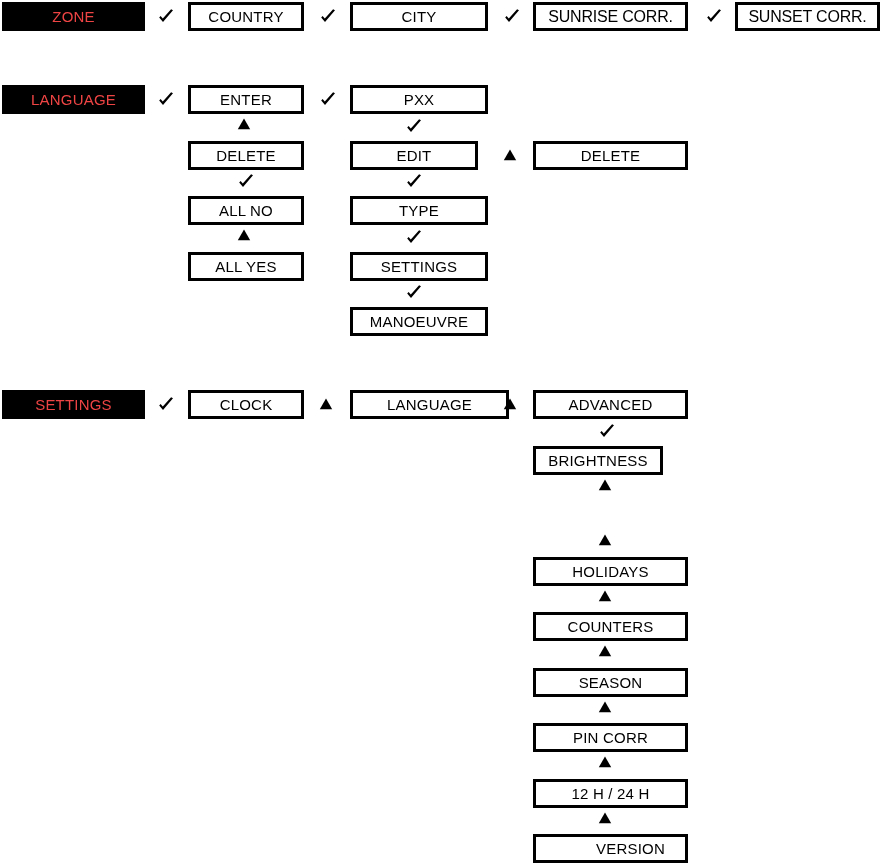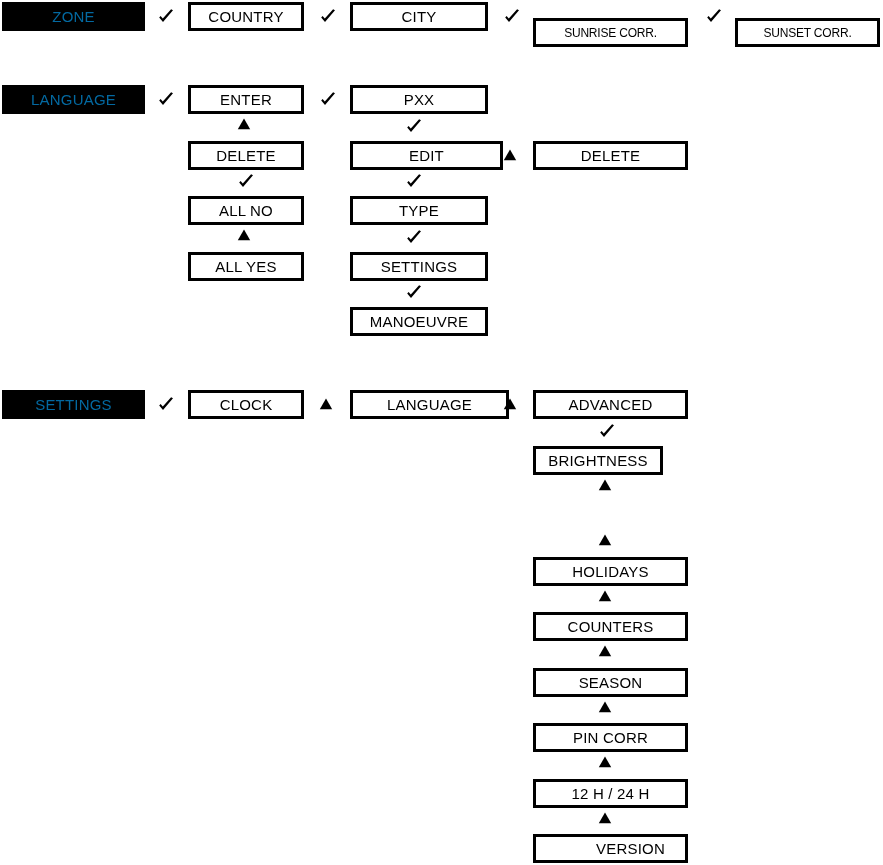--- a/index.html
+++ b/index.html
@@ -31,28 +31,27 @@
     display: flex;
     align-items: center;
     justify-content: center;
     font-size: 15px;
     letter-spacing: 0.2px;
     line-height: 1;
     white-space: nowrap;
   }
   .node.root {
     background: #000000;
-    color: #0369a1;
+    color: #ef4444;
     border: 3px solid #000000;
     font-size: 15px;
   }
   .node.tight {
-    font-size: 12px;
+    font-size: 16px;
     letter-spacing: -0.2px;
-    margin-top: 16px;
   }
 
   
   .glyph {
     position: absolute;
     display: flex;
     align-items: center;
     justify-content: center;
     color: #000000;
     line-height: 1;
@@ -99,21 +98,21 @@
       <svg width="20" height="20" viewBox="0 0 20 20" aria-hidden="true">
         <path d="M3.2 10.6 L7.0 15.0 L17.0 3.2 L15.1 2.2 L6.8 11.4 L4.6 9.0 Z" fill="#000"></path>
       </svg>
     </div>
     <div class="node root" style="left: 2px; top: 85px; width: 143px;">LANGUAGE</div>
     <div class="node" style="left: 188px; top: 85px; width: 116px;">ENTER</div>
     <div class="node" style="left: 188px; top: 141px; width: 116px;">DELETE</div>
     <div class="node" style="left: 188px; top: 196px; width: 116px;">ALL NO</div>
     <div class="node" style="left: 188px; top: 252px; width: 116px;">ALL YES</div>
     <div class="node" style="left: 350px; top: 85px; width: 138px;">PXX</div>
-    <div class="node" style="left: 350px; top: 141px; width: 153px;">EDIT</div>
+    <div class="node" style="left: 350px; top: 141px; width: 128px;">EDIT</div>
     <div class="node" style="left: 350px; top: 196px; width: 138px;">TYPE</div>
     <div class="node" style="left: 350px; top: 252px; width: 138px;">SETTINGS</div>
     <div class="node" style="left: 350px; top: 307px; width: 138px;">MANOEUVRE</div>
     <div class="node" style="left: 533px; top: 141px; width: 155px;">DELETE</div>
     <div class="glyph check" style="left: 156px; top: 90px; width: 20px; height: 20px;">
       <svg width="20" height="20" viewBox="0 0 20 20" aria-hidden="true">
         <path d="M3.2 10.6 L7.0 15.0 L17.0 3.2 L15.1 2.2 L6.8 11.4 L4.6 9.0 Z" fill="#000"></path>
       </svg>
     </div>
     <div class="glyph check" style="left: 318px; top: 90px; width: 20px; height: 20px;">

